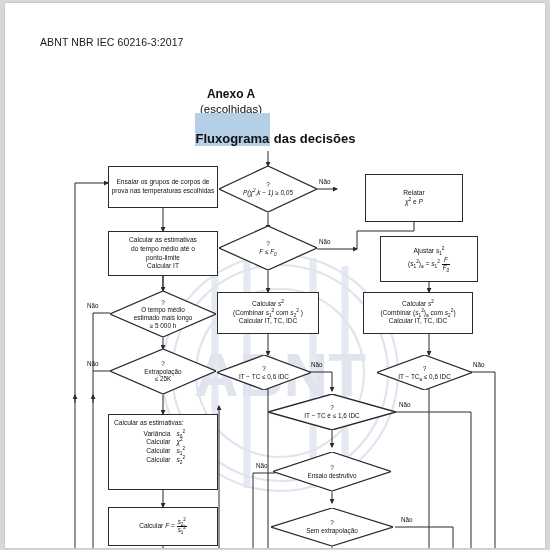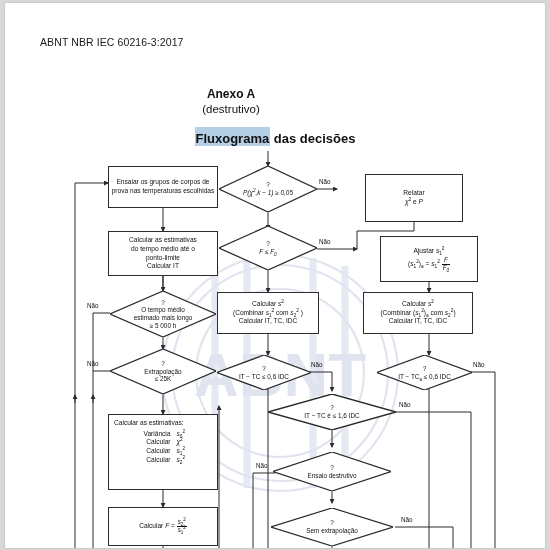--- a/index.html
+++ b/index.html
@@ -45,21 +45,21 @@
   #anexo-sub { font-size: 11.5px; color: #111; margin-top: 2px;}
   #flux-line {
     position: absolute;
     left: 0; top: 128px;
     width: 540px;
     text-align: center;
     font-size: 13px;
     font-weight: bold;
     color: #111;
   }
-  #flux-line .hl { background: #b4cfe6; padding: 4px 1px 0 1px; }
+  #flux-line .hl { background: #b4cfe6; padding: 18px 1px 0 1px; }
 
   
   #flow { position: absolute; left: 0; top: 0; width: 540px; height: 545px; }
 
   .node {
     position: absolute;
     background: #ffffff;
     border: 1px solid #2b2b2b;
     color: #111;
     font-size: 6.6px;
@@ -131,21 +131,21 @@
       <path d="M92 10 L92 240"></path>
       <path d="M158 10 L158 240"></path>
       <path d="M190 18 L190 232"></path>
     </g>
   </svg>
 
   <div id="doc-header">ABNT NBR IEC 60216-3:2017</div>
 
   <div id="title-block">
     <div id="anexo-title">Anexo A</div>
-    <div id="anexo-sub">(destrutivo)</div>
+    <div id="anexo-sub">(escolhidas)</div>
   </div>
 
   <div id="flux-line">
     <span class="hl">Fluxograma</span><span> das decisões</span>
   </div>
 
   <svg id="flow">
     <defs>
       <marker id="ar" viewBox="0 0 10 10" refX="8" refY="5" markerWidth="5" markerHeight="5" orient="auto-start-reverse">
         <path d="M 0 0 L 10 5 L 0 10 z" fill="#2b2b2b"></path>

